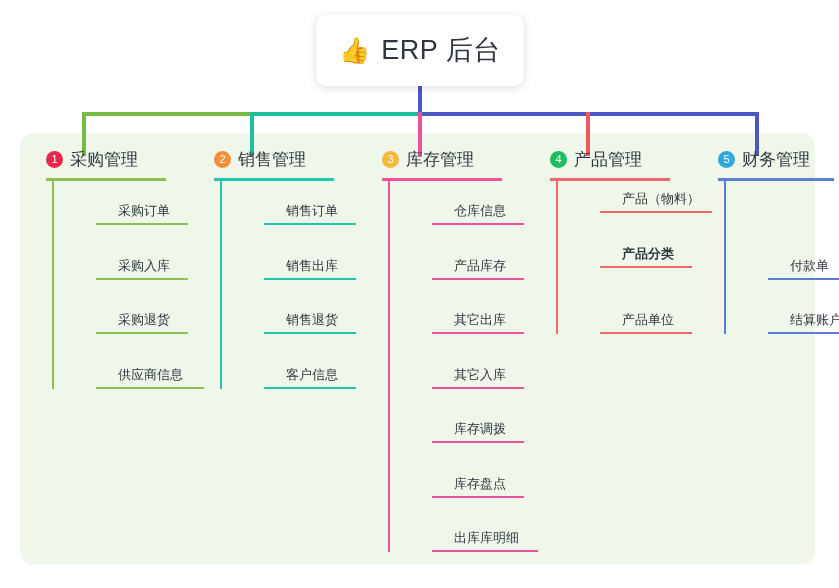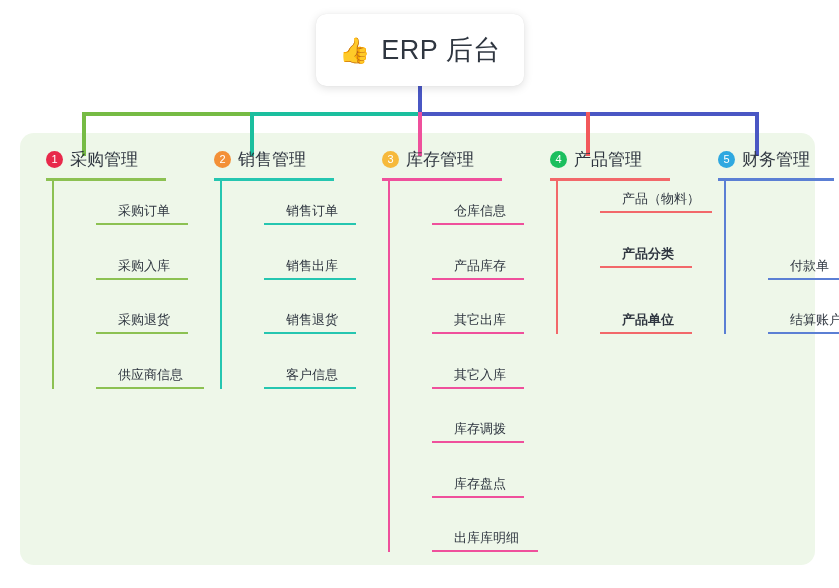--- a/index.html
+++ b/index.html
@@ -206,21 +206,21 @@
         <div class="col-rule" style="width: 120px; background: rgb(242, 104, 106);"></div>
         <div class="spine" style="height: 156px; background: rgb(242, 104, 106);"></div>
         <div class="item" style="top: 37px; width: 112px;">
           <span class="item-label">产品（物料）</span>
           <div class="item-rule" style="width: 112px; background: rgb(242, 104, 106);"></div>
         </div>
         <div class="item" style="top: 92px; width: 92px; font-weight: bold;">
           <span class="item-label">产品分类</span>
           <div class="item-rule" style="width: 92px; background: rgb(242, 104, 106);"></div>
         </div>
-        <div class="item" style="top: 158px; width: 92px; font-weight: bold;">
+        <div class="item" style="top: 158px; width: 92px;">
           <span class="item-label">产品单位</span>
           <div class="item-rule" style="width: 92px; background: rgb(242, 104, 106);"></div>
         </div>
       </div>
       <div class="col" style="left: 700px;">
         <div class="col-head">
           <span class="badge" style="background: rgb(47, 168, 224);">5</span>
           <span class="col-title">财务管理</span>
         </div>
         <div class="col-rule" style="width: 116px; background: rgb(91, 127, 212);"></div>

